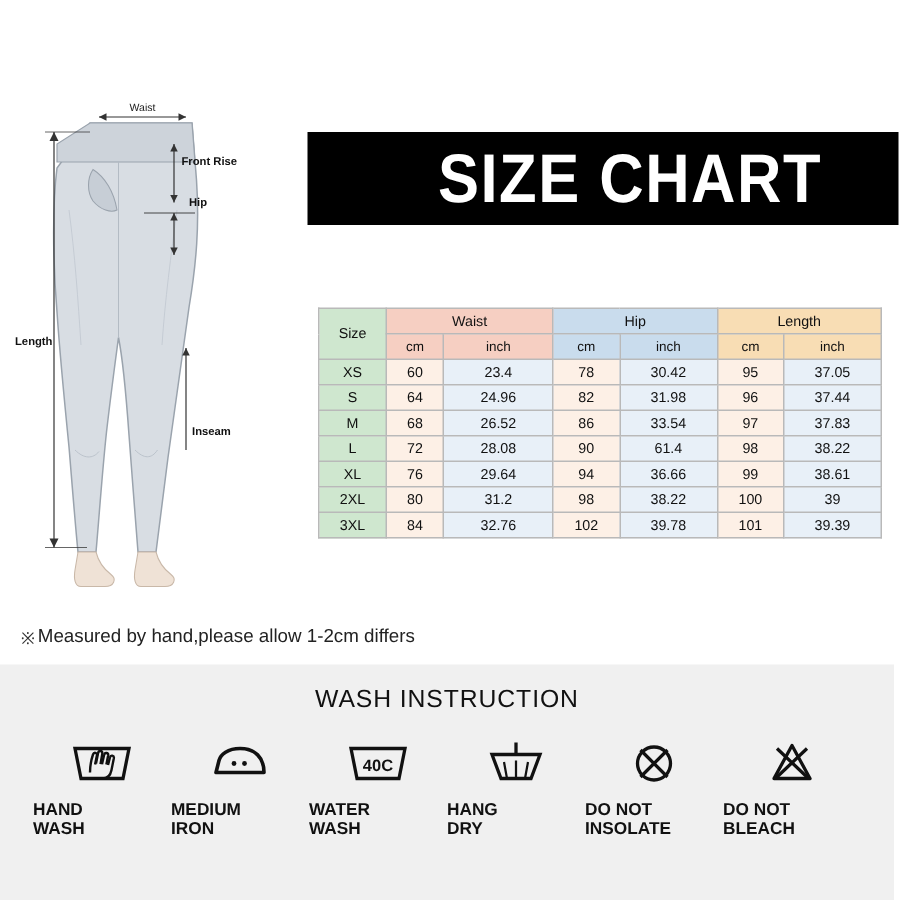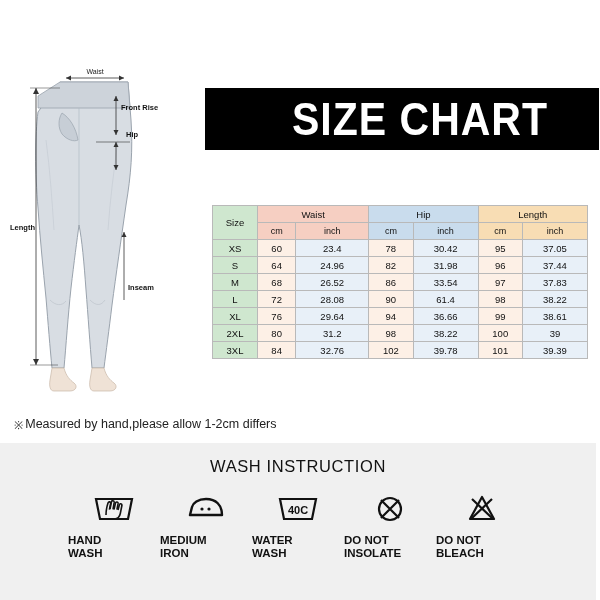--- a/index.html
+++ b/index.html
@@ -369,20 +369,31 @@
       <div class="wash-icon">
         <svg width="44" height="36" viewBox="0 0 44 36" xmlns="http://www.w3.org/2000/svg">
           <path d="M4,10 L40,10 L36,30 L8,30 Z" fill="none" stroke="#111" stroke-width="2.2"></path>
           <text x="22" y="25" text-anchor="middle" font-family="Liberation Sans, sans-serif" font-size="11" font-weight="bold" fill="#111">40C</text>
         </svg>
       </div>
       <div class="wash-label">WATER
 WASH</div>
     </div>
 
+    <div class="wash-item">
+      <div class="wash-icon">
+        <svg width="44" height="36" viewBox="0 0 44 36" xmlns="http://www.w3.org/2000/svg">
+          <path d="M6,14 L38,14 L32,30 L12,30 Z" fill="none" stroke="#111" stroke-width="2.2"></path>
+          <path d="M22,14 L22,6" fill="none" stroke="#111" stroke-width="2.2"></path>
+          <path d="M14,19 L16,30 M22,18 L22,30 M30,19 L28,30" fill="none" stroke="#111" stroke-width="1.5"></path>
+        </svg>
+      </div>
+      <div class="wash-label">HANG
+DRY</div>
+    </div>
 
     <div class="wash-item">
       <div class="wash-icon">
         <svg width="44" height="36" viewBox="0 0 44 36" xmlns="http://www.w3.org/2000/svg">
           <circle cx="22" cy="20" r="11" fill="none" stroke="#111" stroke-width="2.2"></circle>
           <path d="M13,11 L31,29 M31,11 L13,29" stroke="#111" stroke-width="2.2" fill="none"></path>
         </svg>
       </div>
       <div class="wash-label">DO NOT
 INSOLATE</div>

